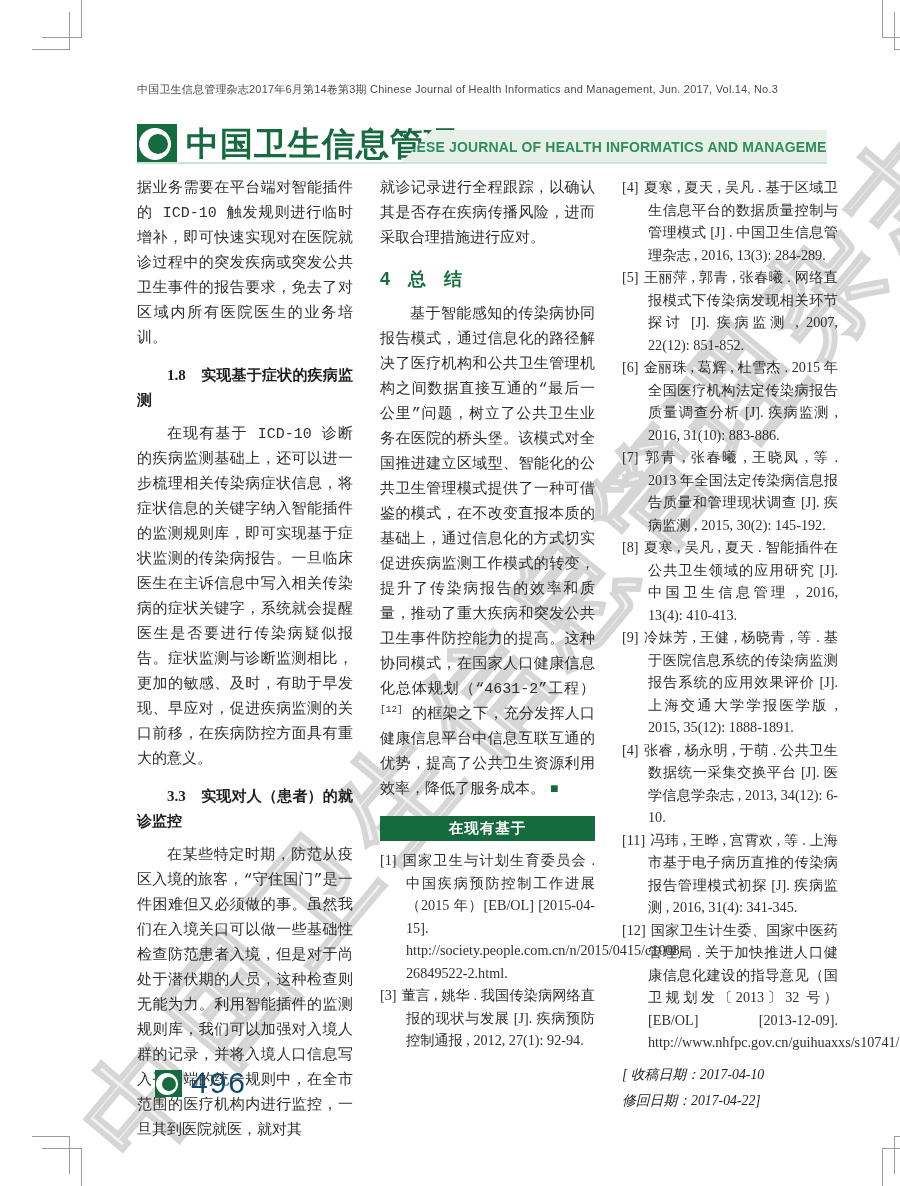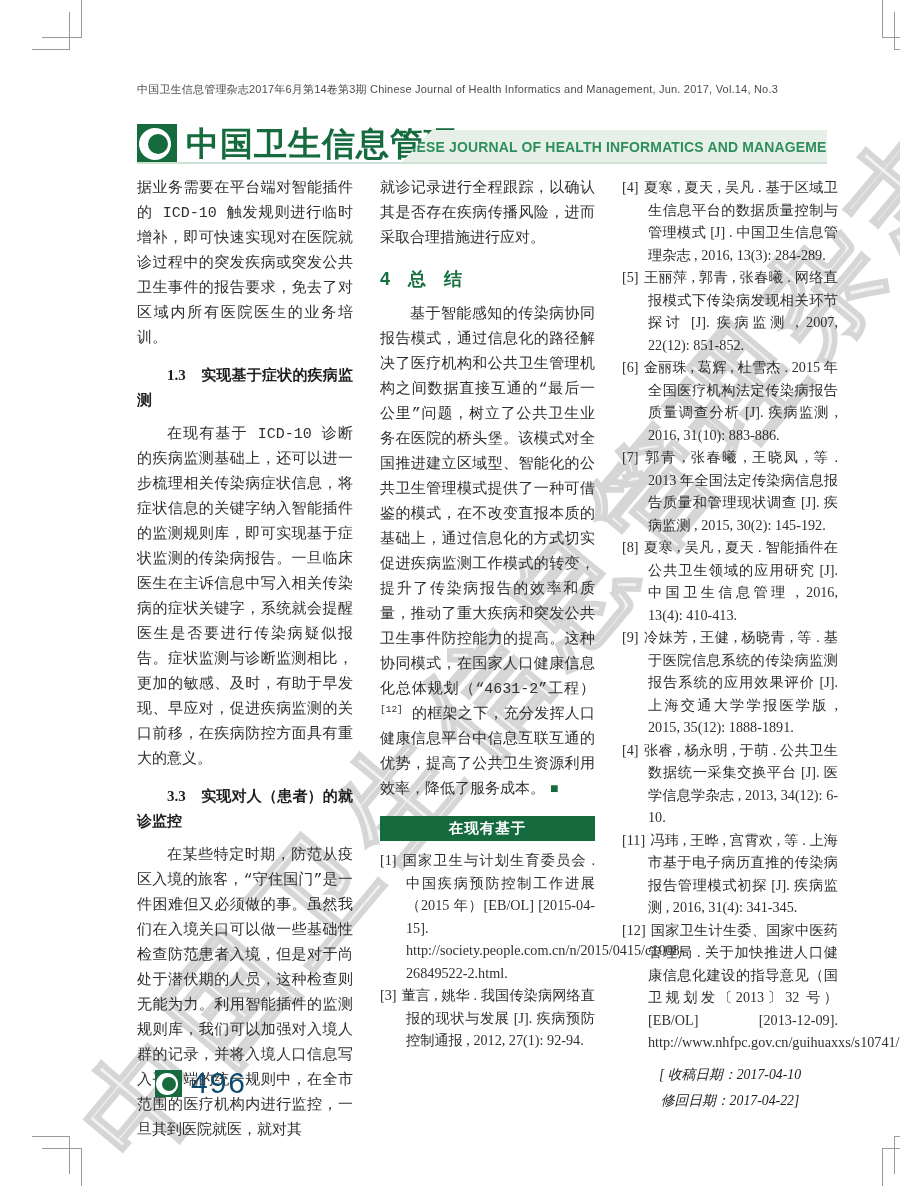--- a/index.html
+++ b/index.html
@@ -67,21 +67,21 @@
   sup.cite{font-size:9.5px;line-height:0;}
   .end-mark{color:#156a3e;margin-left:5px;font-size:14px;}
   
   .refs-banner{
     margin:14px 0 8px;height:25px;line-height:25px;background:#156a3e;color:#fff;
     text-align:center;font-family:"Liberation Sans","DejaVu Sans",sans-serif;
     font-size:14.5px;font-weight:700;letter-spacing:1px;
   }
   .ref{font-size:14.2px;line-height:22.5px;padding-left:26px;text-indent:-26px;color:#2f2f2f;}
   .ref .ref-label{margin-right:5px;}
-  .dates{margin-top:8px;text-align:center;font-style:italic;font-size:13.8px;line-height:26px;color:#222;}
+  .dates{margin-top:8px;text-align:left;font-style:italic;font-size:13.8px;line-height:26px;color:#222;}
   
   .footer{position:absolute;left:123px;top:1066px;display:flex;align-items:center;}
   .logo-sm{width:27px;height:27px;background:#156a3e;position:relative;overflow:hidden;flex:0 0 auto;}
   .logo-sm .c1{position:absolute;left:1px;top:3px;width:22px;height:22px;background:#fff;border-radius:50%;}
   .logo-sm .c2{position:absolute;left:7px;top:7px;width:14px;height:14px;background:#156a3e;border-radius:50%;}
   .page-num{
     margin-left:9px;font-family:"Liberation Sans","DejaVu Sans",sans-serif;
     font-size:30px;font-weight:400;color:#0c4a6e;letter-spacing:2px;
   }
 </style>
@@ -110,21 +110,21 @@
   </div>
   <div class="band">
     <div class="title-en">CHINESE JOURNAL OF HEALTH INFORMATICS AND MANAGEMENT</div>
   </div>
   <div class="mast-line"></div>
 
   <div class="watermark">中国卫生信息管理杂志</div>
 
   <div class="col col1">
     <p class="body">据业务需要在平台端对智能插件的 ICD-10 触发规则进行临时增补，即可快速实现对在医院就诊过程中的突发疾病或突发公共卫生事件的报告要求，免去了对区域内所有医院医生的业务培训。</p>
-    <p class="h-sub">1.3　实现基于症状的疾病监测</p>
+    <p class="h-sub">1.8　实现基于症状的疾病监测</p>
     <p class="body indent">在现有基于 ICD-10 诊断的疾病监测基础上，还可以进一步梳理相关传染病症状信息，将症状信息的关键字纳入智能插件的监测规则库，即可实现基于症状监测的传染病报告。一旦临床医生在主诉信息中写入相关传染病的症状关键字，系统就会提醒医生是否要进行传染病疑似报告。症状监测与诊断监测相比，更加的敏感、及时，有助于早发现、早应对，促进疾病监测的关口前移，在疾病防控方面具有重大的意义。</p>
     <p class="h-sub">3.3　实现对人（患者）的就诊监控</p>
     <p class="body indent">在某些特定时期，防范从疫区入境的旅客，“守住国门”是一件困难但又必须做的事。虽然我们在入境关口可以做一些基础性检查防范患者入境，但是对于尚处于潜伏期的人员，这种检查则无能为力。利用智能插件的监测规则库，我们可以加强对入境人群的记录，并将入境人口信息写入平台端的统一规则中，在全市范围的医疗机构内进行监控，一旦其到医院就医，就对其</p>
   </div>
 
   <div class="col col2">
     <p class="body">就诊记录进行全程跟踪，以确认其是否存在疾病传播风险，进而采取合理措施进行应对。</p>
     <p class="h-main">4　总　结</p>
     <p class="body indent"><span>基于智能感知的传染病协同报告模式，通过信息化的路径解决了医疗机构和公共卫生管理机构之间数据直接互通的“最后一公里”问题，树立了公共卫生业务在医院的桥头堡。该模式对全国推进建立区域型、智能化的公共卫生管理模式提供了一种可借鉴的模式，在不改变直报本质的基础上，通过信息化的方式切实促进疾病监测工作模式的转变，提升了传染病报告的效率和质量，推动了重大疾病和突发公共卫生事件防控能力的提高。这种协同模式，在国家人口健康信息化总体规划（“4631-2”工程）</span><sup class="cite">[12]</sup><span> 的框架之下，充分发挥人口健康信息平台中信息互联互通的优势，提高了公共卫生资源利用效率，降低了服务成本。</span><span class="end-mark">■</span></p>
     <div class="refs-banner">在现有基于</div>

